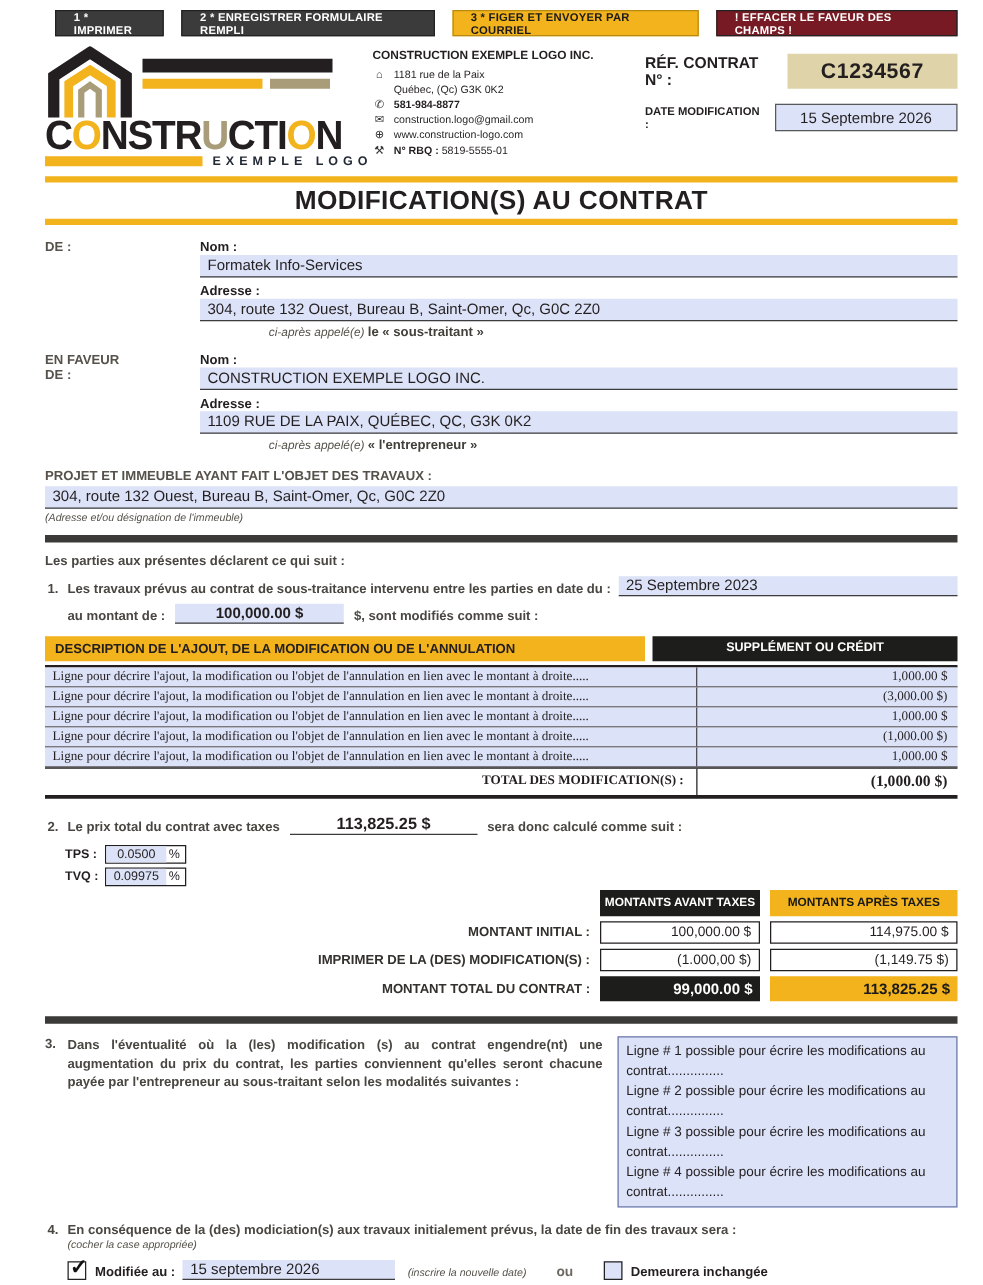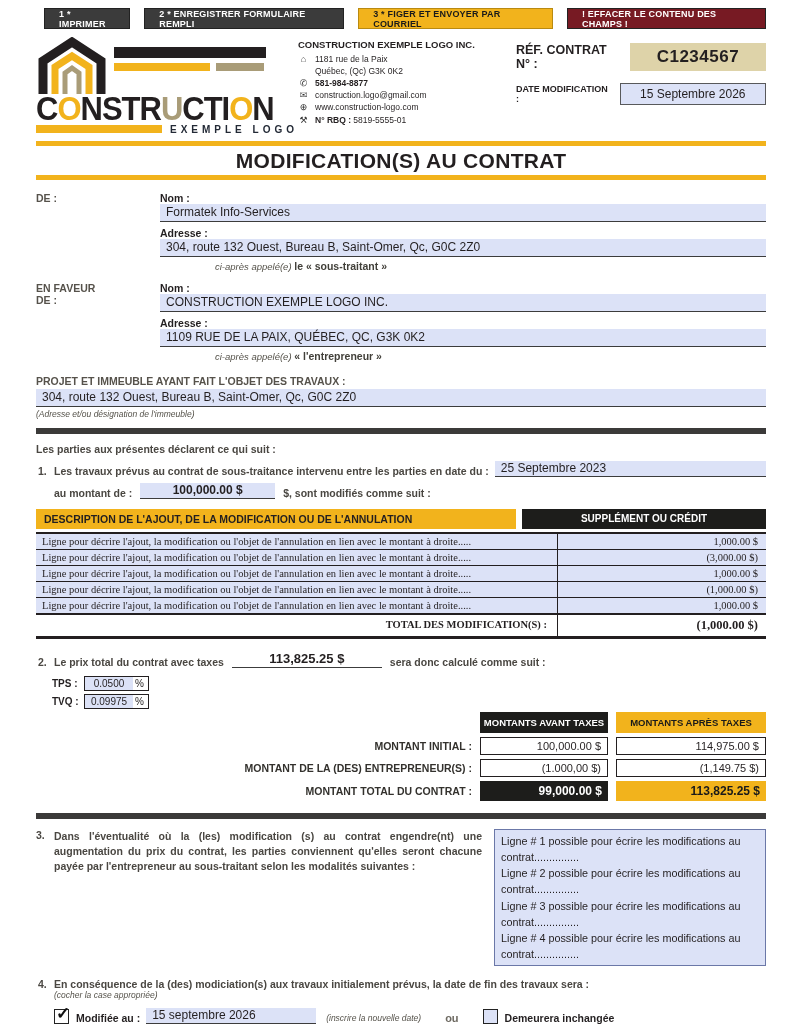--- a/index.html
+++ b/index.html
@@ -139,21 +139,21 @@
 </style>
 </head>
 <body>
 
 <div class="page">
 
   <div class="toolbar">
     <div class="tb-btn tb-dark">1 * IMPRIMER</div>
     <div class="tb-btn tb-dark">2 * ENREGISTRER FORMULAIRE REMPLI</div>
     <div class="tb-btn tb-yellow">3 * FIGER ET ENVOYER PAR COURRIEL</div>
-    <div class="tb-btn tb-red">! EFFACER LE CONTENU DES CHAMPS !</div>
+    <div class="tb-btn tb-red">! EFFACER LE FAVEUR DES CHAMPS !</div>
   </div>
 
   <div class="header">
     <div class="logo">
       <div class="logo-top">
         <svg width="72" height="58" viewBox="0 0 72 58">
           <path d="M7,57 L7,24 L36,5 L65,24 L65,57" fill="none" stroke="#231f20" stroke-width="9"></path>
           <path d="M19,57 L19,30 L36,19 L53,30 L53,57" fill="none" stroke="#f2b31c" stroke-width="7"></path>
           <path d="M29,57 L29,36 L36,31 L43,36 L43,57" fill="none" stroke="#a99c78" stroke-width="5"></path>
         </svg>
@@ -330,21 +330,21 @@
       <div class="amounts">
         <div class="a-grid">
           <div></div>
           <div class="a-headdark">MONTANTS AVANT TAXES</div>
           <div class="a-headgold">MONTANTS APRÈS TAXES</div>
 
           <div class="a-label">MONTANT INITIAL :</div>
           <div class="a-cell">100,000.00 $</div>
           <div class="a-cell">114,975.00 $</div>
 
-          <div class="a-label">MONTANT DE LA (DES) ENTREPRENEUR(S) :</div>
+          <div class="a-label">IMPRIMER DE LA (DES) MODIFICATION(S) :</div>
           <div class="a-cell">(1.000,00 $)</div>
           <div class="a-cell">(1,149.75 $)</div>
 
           <div class="a-label">MONTANT TOTAL DU CONTRAT :</div>
           <div class="a-cell-dark">99,000.00 $</div>
           <div class="a-cell-gold">113,825.25 $</div>
         </div>
       </div>
     </div>
   </div>

